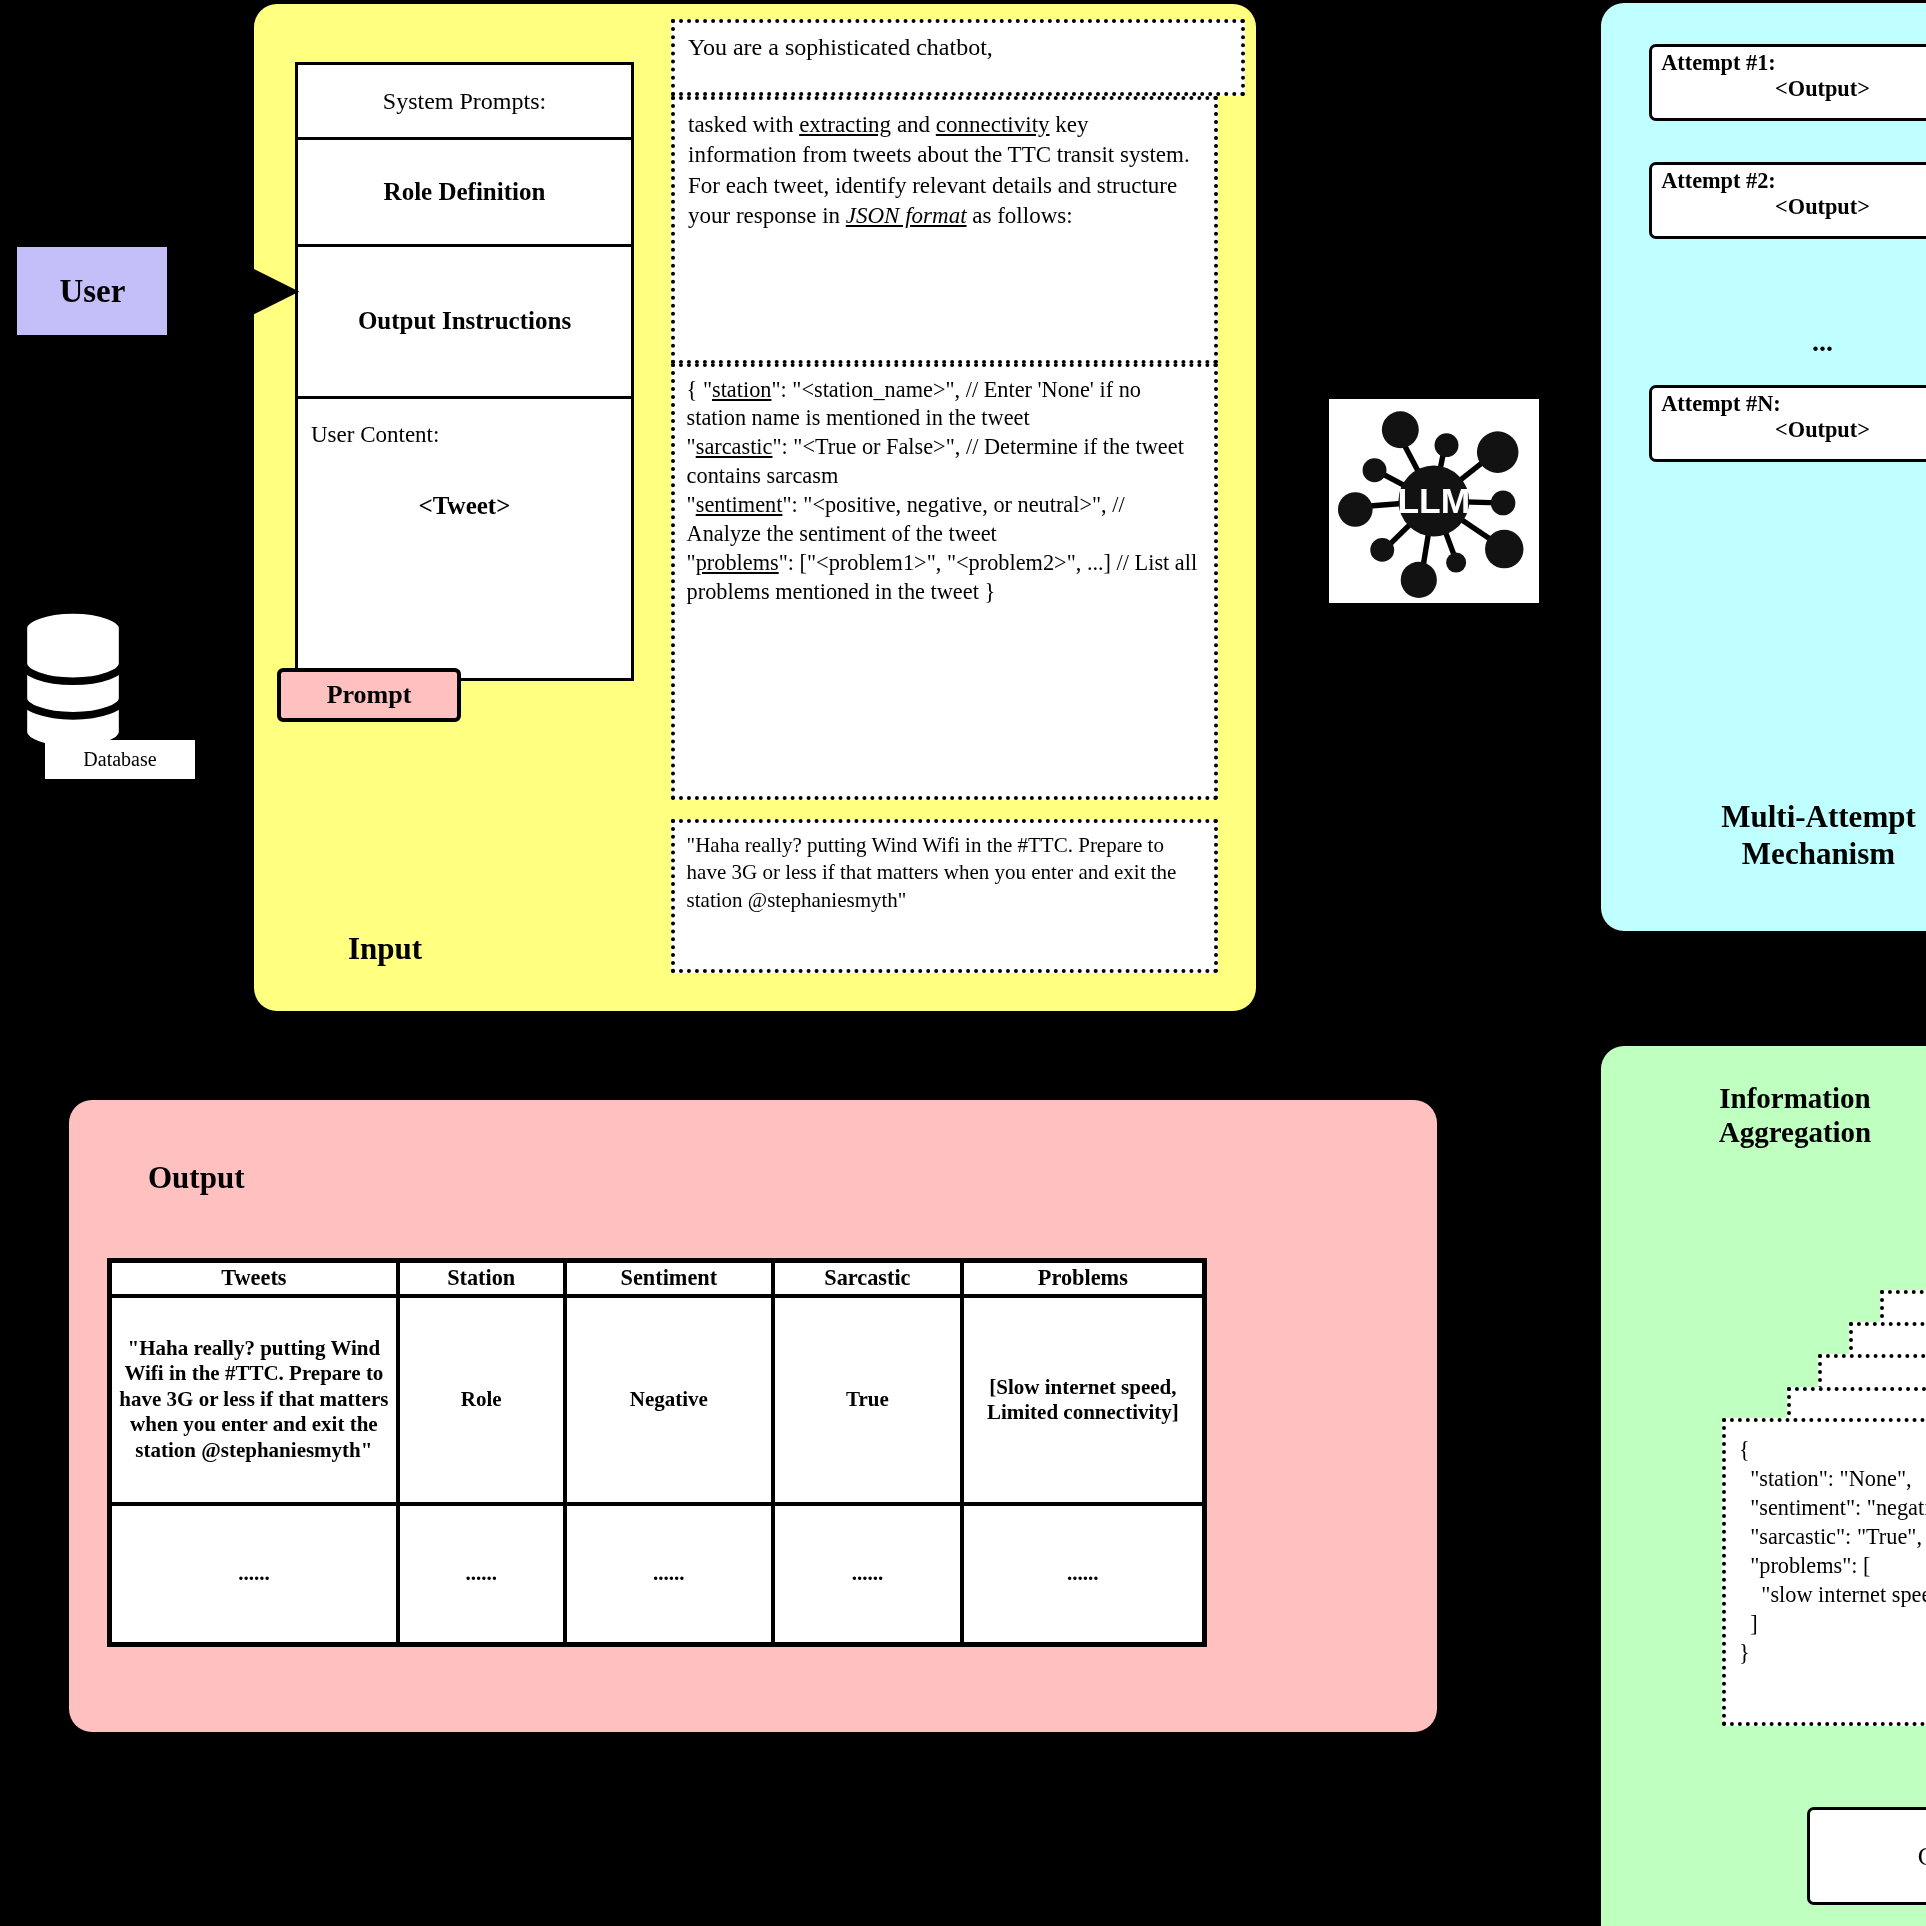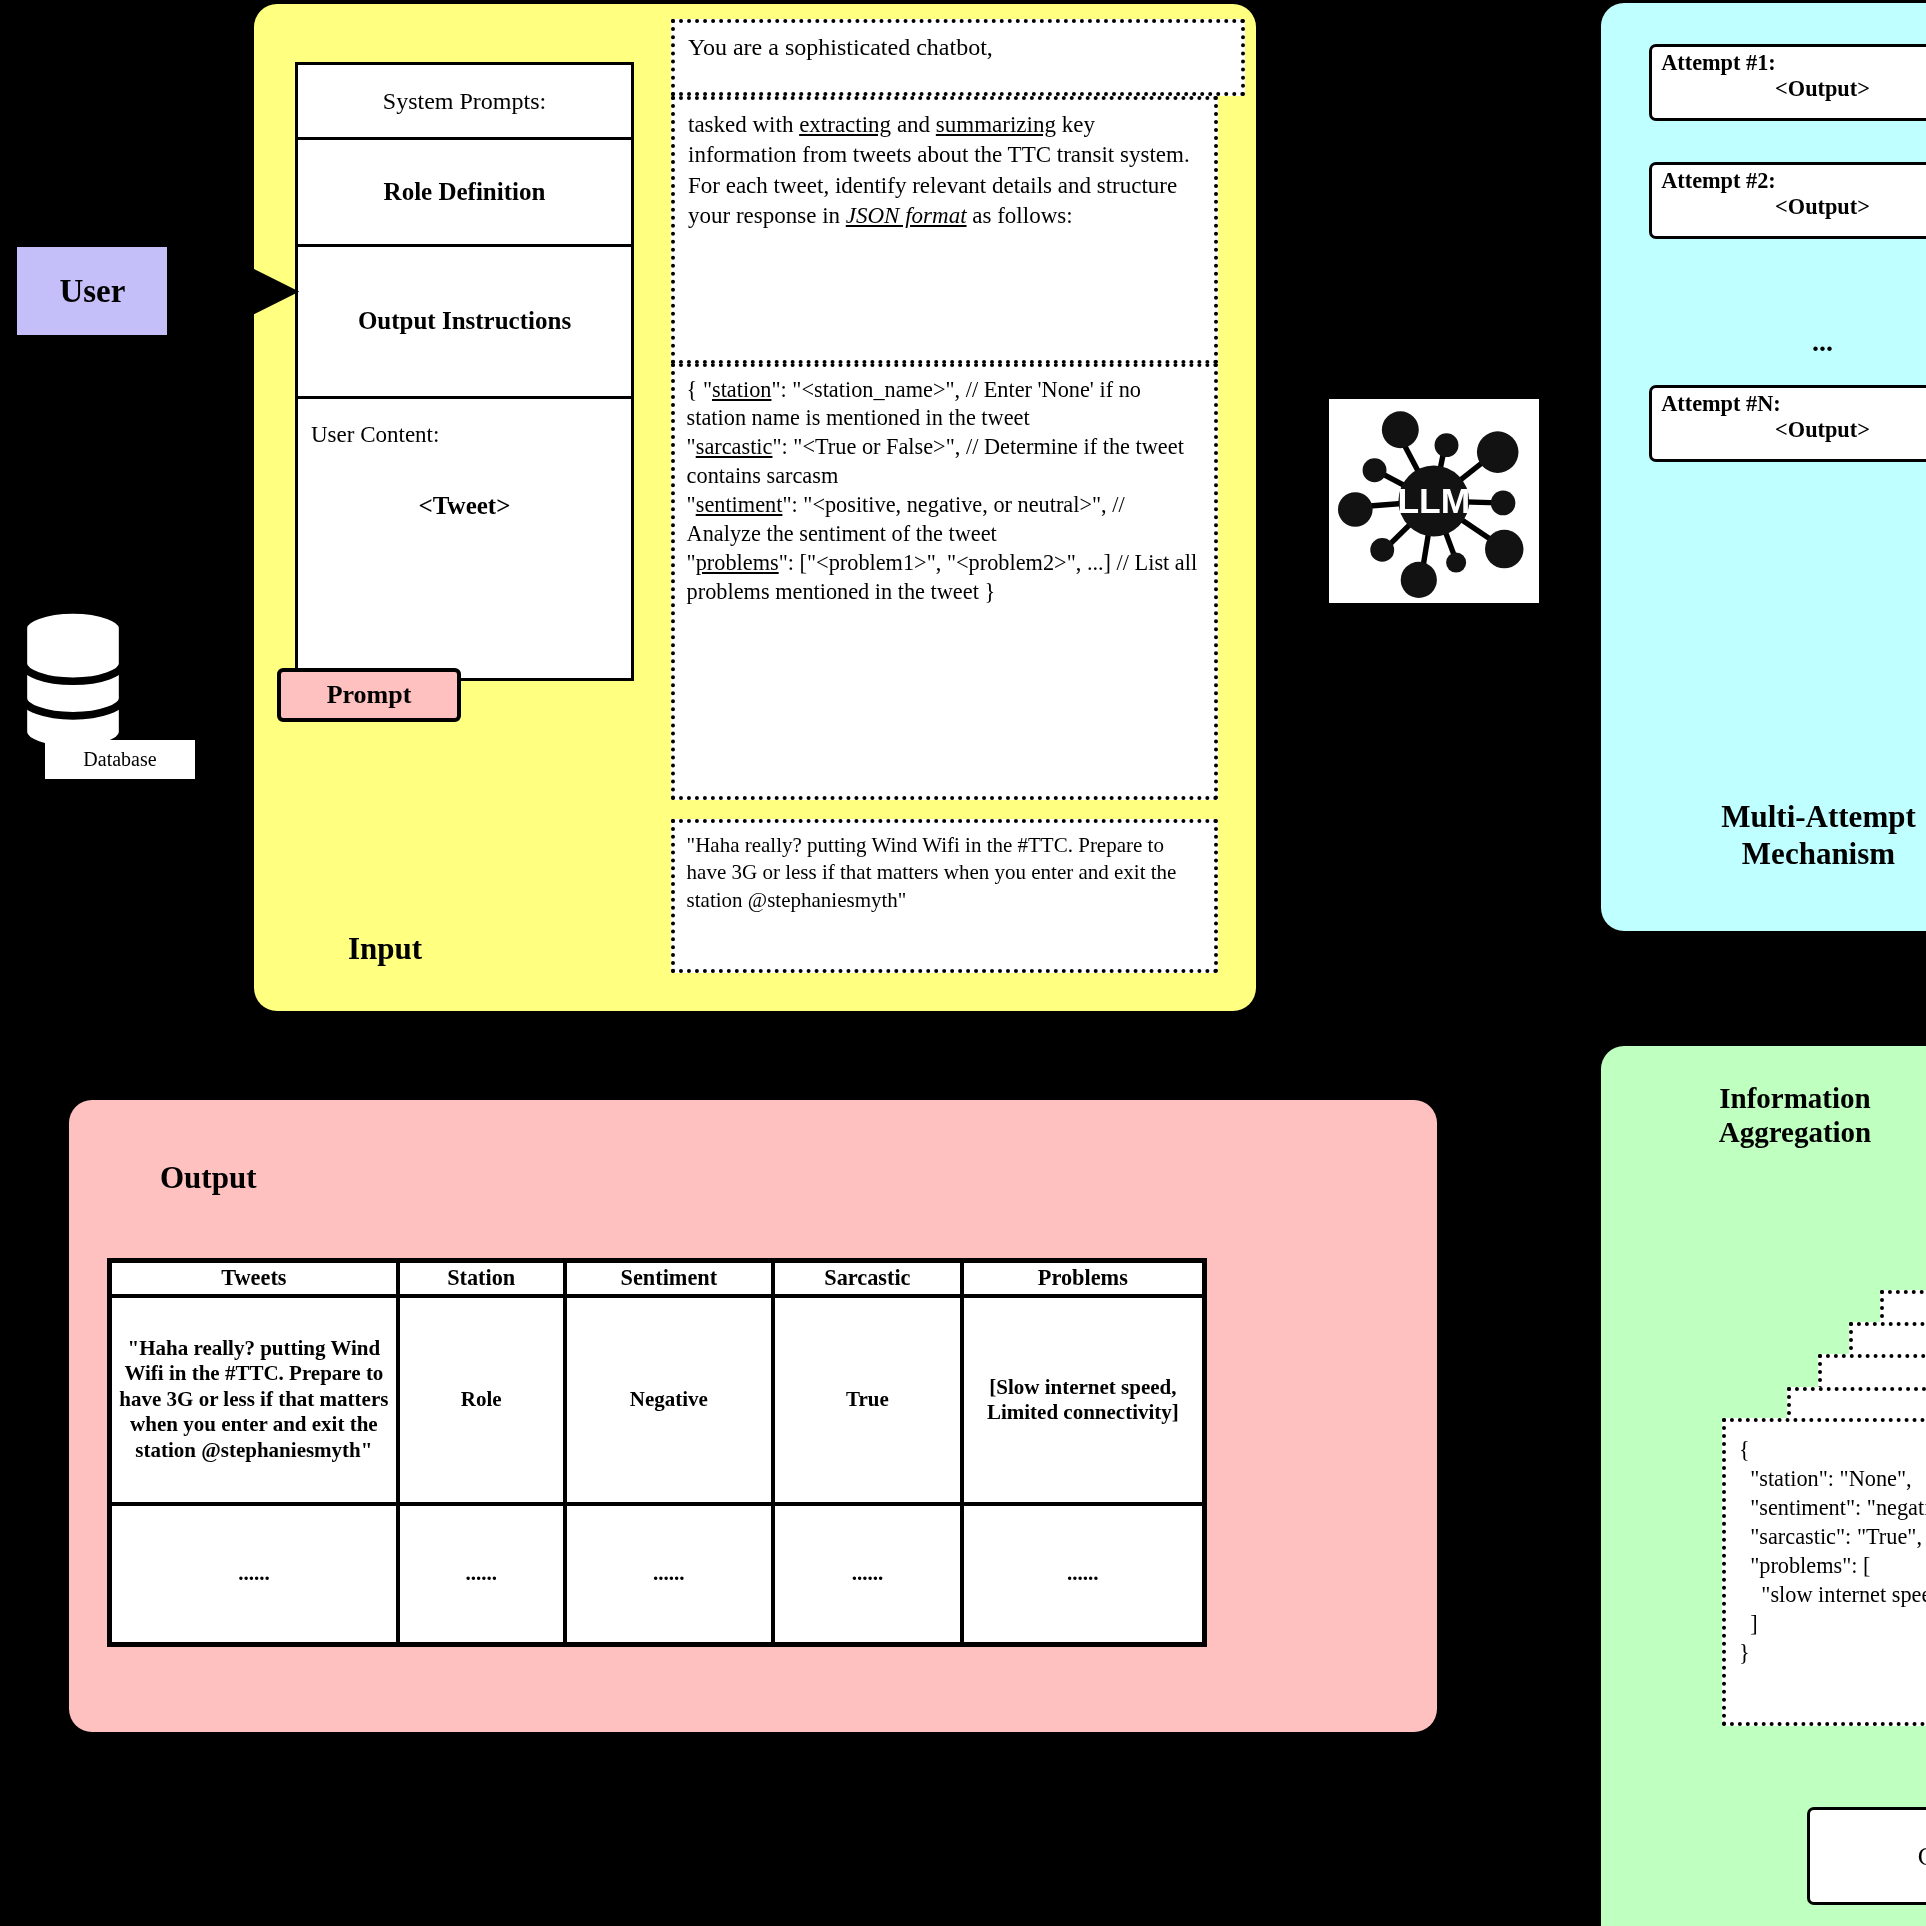--- a/index.html
+++ b/index.html
@@ -89,21 +89,21 @@
 <div class="abs chip ctr t-bold" style="left:277px;top:668px;width:184px;height:54px;font-size:26px;">
   <span>Prompt</span>
 </div>
 
 <div class="abs dot" style="left:671px;top:18.5px;width:574px;height:77px;">
   <div style="padding:11.6px 13px;font-size:24px;">You are a sophisticated chatbot,</div>
 </div>
 
 <div class="abs dot" style="left:671px;top:96px;width:547px;height:268px;">
   <div style="padding:10px 13px;font-size:23px;line-height:1.32;">
-    <span>tasked with </span><span class="u">extracting</span><span> and </span><span class="u">summarizing</span><span> key information from tweets about the TTC transit system. For each tweet, identify relevant details and structure your response in </span><span class="u i">JSON format</span><span> as follows:</span>
+    <span>tasked with </span><span class="u">extracting</span><span> and </span><span class="u">connectivity</span><span> key information from tweets about the TTC transit system. For each tweet, identify relevant details and structure your response in </span><span class="u i">JSON format</span><span> as follows:</span>
   </div>
 </div>
 
 <div class="abs dot" style="left:671px;top:363px;width:547px;height:437px;">
   <div style="padding:8.5px 11.6px;font-size:22.3px;line-height:1.30;">
     <span>{ </span><span>"</span><span class="u">station</span><span>": "&lt;station_name&gt;",   // Enter 'None' if no station name is mentioned in the tweet</span><br>
     <span>"</span><span class="u">sarcastic</span><span>": "&lt;True or False&gt;",   // Determine if the tweet contains sarcasm</span><br>
     <span>"</span><span class="u">sentiment</span><span>": "&lt;positive, negative, or neutral&gt;",   // Analyze the sentiment of the tweet</span><br>
     <span>"</span><span class="u">problems</span><span>": ["&lt;problem1&gt;", "&lt;problem2&gt;", ...]   // List all problems mentioned in the tweet }</span>
   </div>
@@ -163,21 +163,21 @@
 
 <div class="abs t-bold ctr" style="left:1649px;top:322px;width:347px;height:39px;font-size:28px;">...</div>
 
 <div class="abs box box-r" style="left:1649px;top:385px;width:347px;height:77px;">
   <div class="t-bold" style="font-size:22.3px;padding:3.1px 0 0 9.2px;">Attempt #N:</div>
   <div class="t-bold" style="font-size:22.3px;text-align:center;">&lt;Output&gt;</div>
 </div>
 
 <div class="abs panel panel-output" style="left:69px;top:1100px;width:1368px;height:632px;"></div>
 
-<div class="abs t-bold" style="left:160px;top:1160px;width:231px;height:42px;font-size:31px;">Output</div>
+<div class="abs t-bold" style="left:148px;top:1160px;width:231px;height:42px;font-size:31px;">Output</div>
 
 <div class="abs" style="left:107px;top:1258px;width:1100px;height:389px;">
   <table class="outtab">
     <thead>
       <tr>
         <th style="width:312px;">Tweets</th>
         <th style="width:185px;">Station</th>
         <th style="width:231px;">Sentiment</th>
         <th style="width:208px;">Sarcastic</th>
         <th style="width:270px;">Problems</th>

